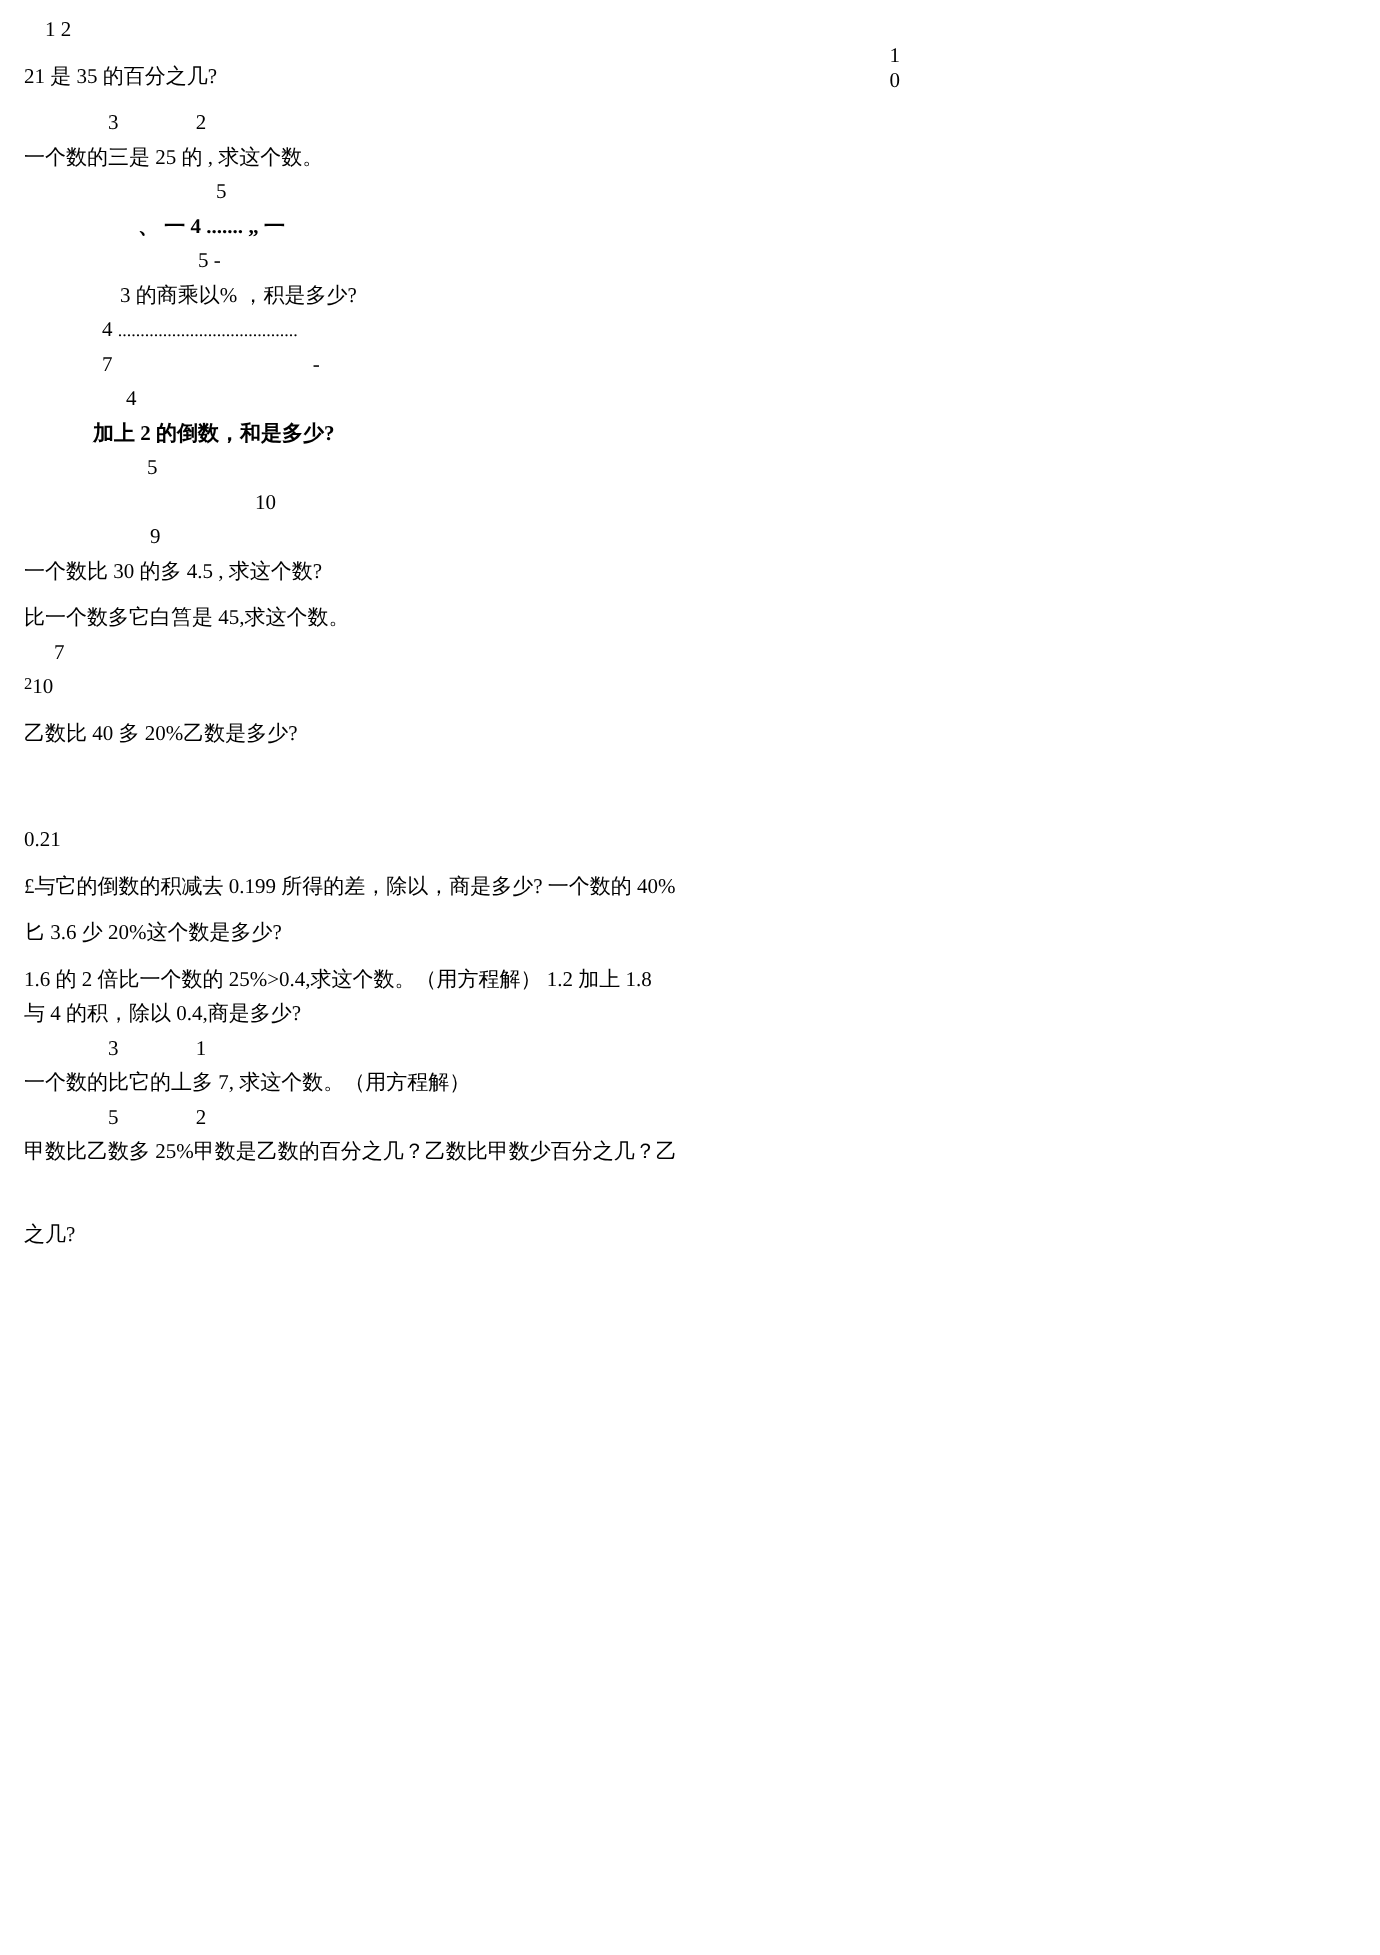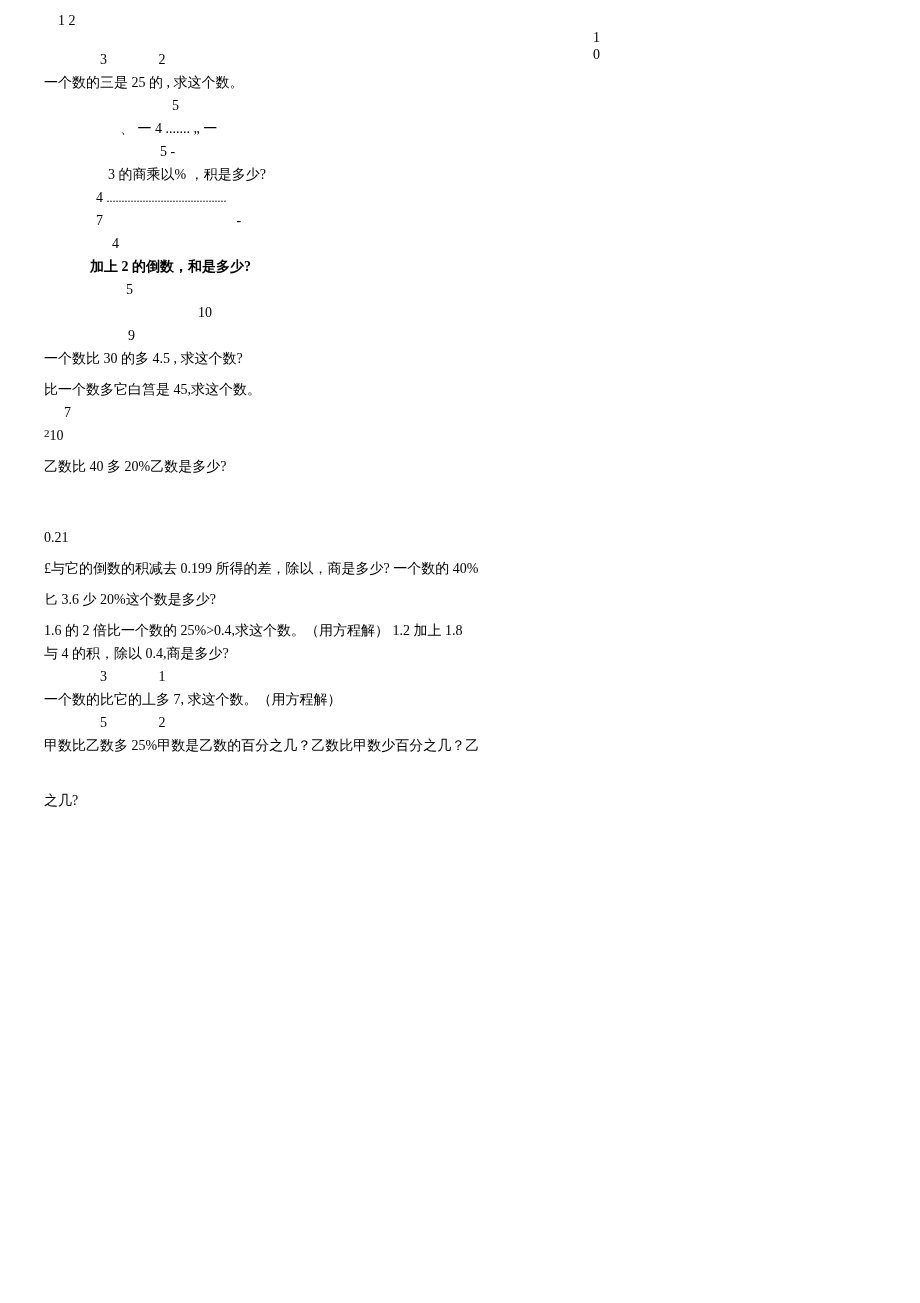--- a/index.html
+++ b/index.html
@@ -20,21 +20,20 @@
     }
     .topright {
       position: absolute;
       right: 320px;
       top: 30px;
       font-size: 14px;
       line-height: 1.2;
     }
     .topleft {
       font-size: 14px;
-      margin-left: 28px;
     }
     .line {
       margin-bottom: 2px;
     }
     .indent1 { margin-left: 14px; }
     .indent2 { margin-left: 52px; }
     .indent3 { margin-left: 64px; }
     .indent6 { margin-left: 46px; font-weight: bold; }
     .indent7 { margin-left: 6px; }
     .italic { font-style: italic; }
@@ -50,29 +49,30 @@
 
 <div class="topright">
   <div>1</div>
   <div>0</div>
 </div>
 
 <div class="topleft">
   <div class="line indent1">1 2</div>
 
   <div class="spacer"></div>
+  <div class="line">21 是 35 的百分之几?</div>
 
   <div class="spacer"></div>
   <div class="line">
     <span style="display:inline-block;margin-left:56px;">3</span>
     <span style="display:inline-block;margin-left:48px;">2</span>
   </div>
   <div class="line">一个数的三是 25 的  , 求这个数。</div>
   <div class="line" style="margin-left:128px;">5</div>
-  <div class="line" style="margin-left:76px;">、 一  4   .......  „ 一</div>
+  <div class="line" style="margin-left:76px;font-weight:bold;">、 一  4   .......  „ 一</div>
   <div class="line" style="margin-left:116px;">5 -</div>
   <div class="line indent3">3 的商乘以% ，积是多少?</div>
   <div class="line indent2">
     <span>4</span>
     <span class="dots">........................................</span>
   </div>
   <div class="line indent2">
     <span>7</span>
     <span style="display:inline-block;margin-left:130px;">-</span>
   </div>

